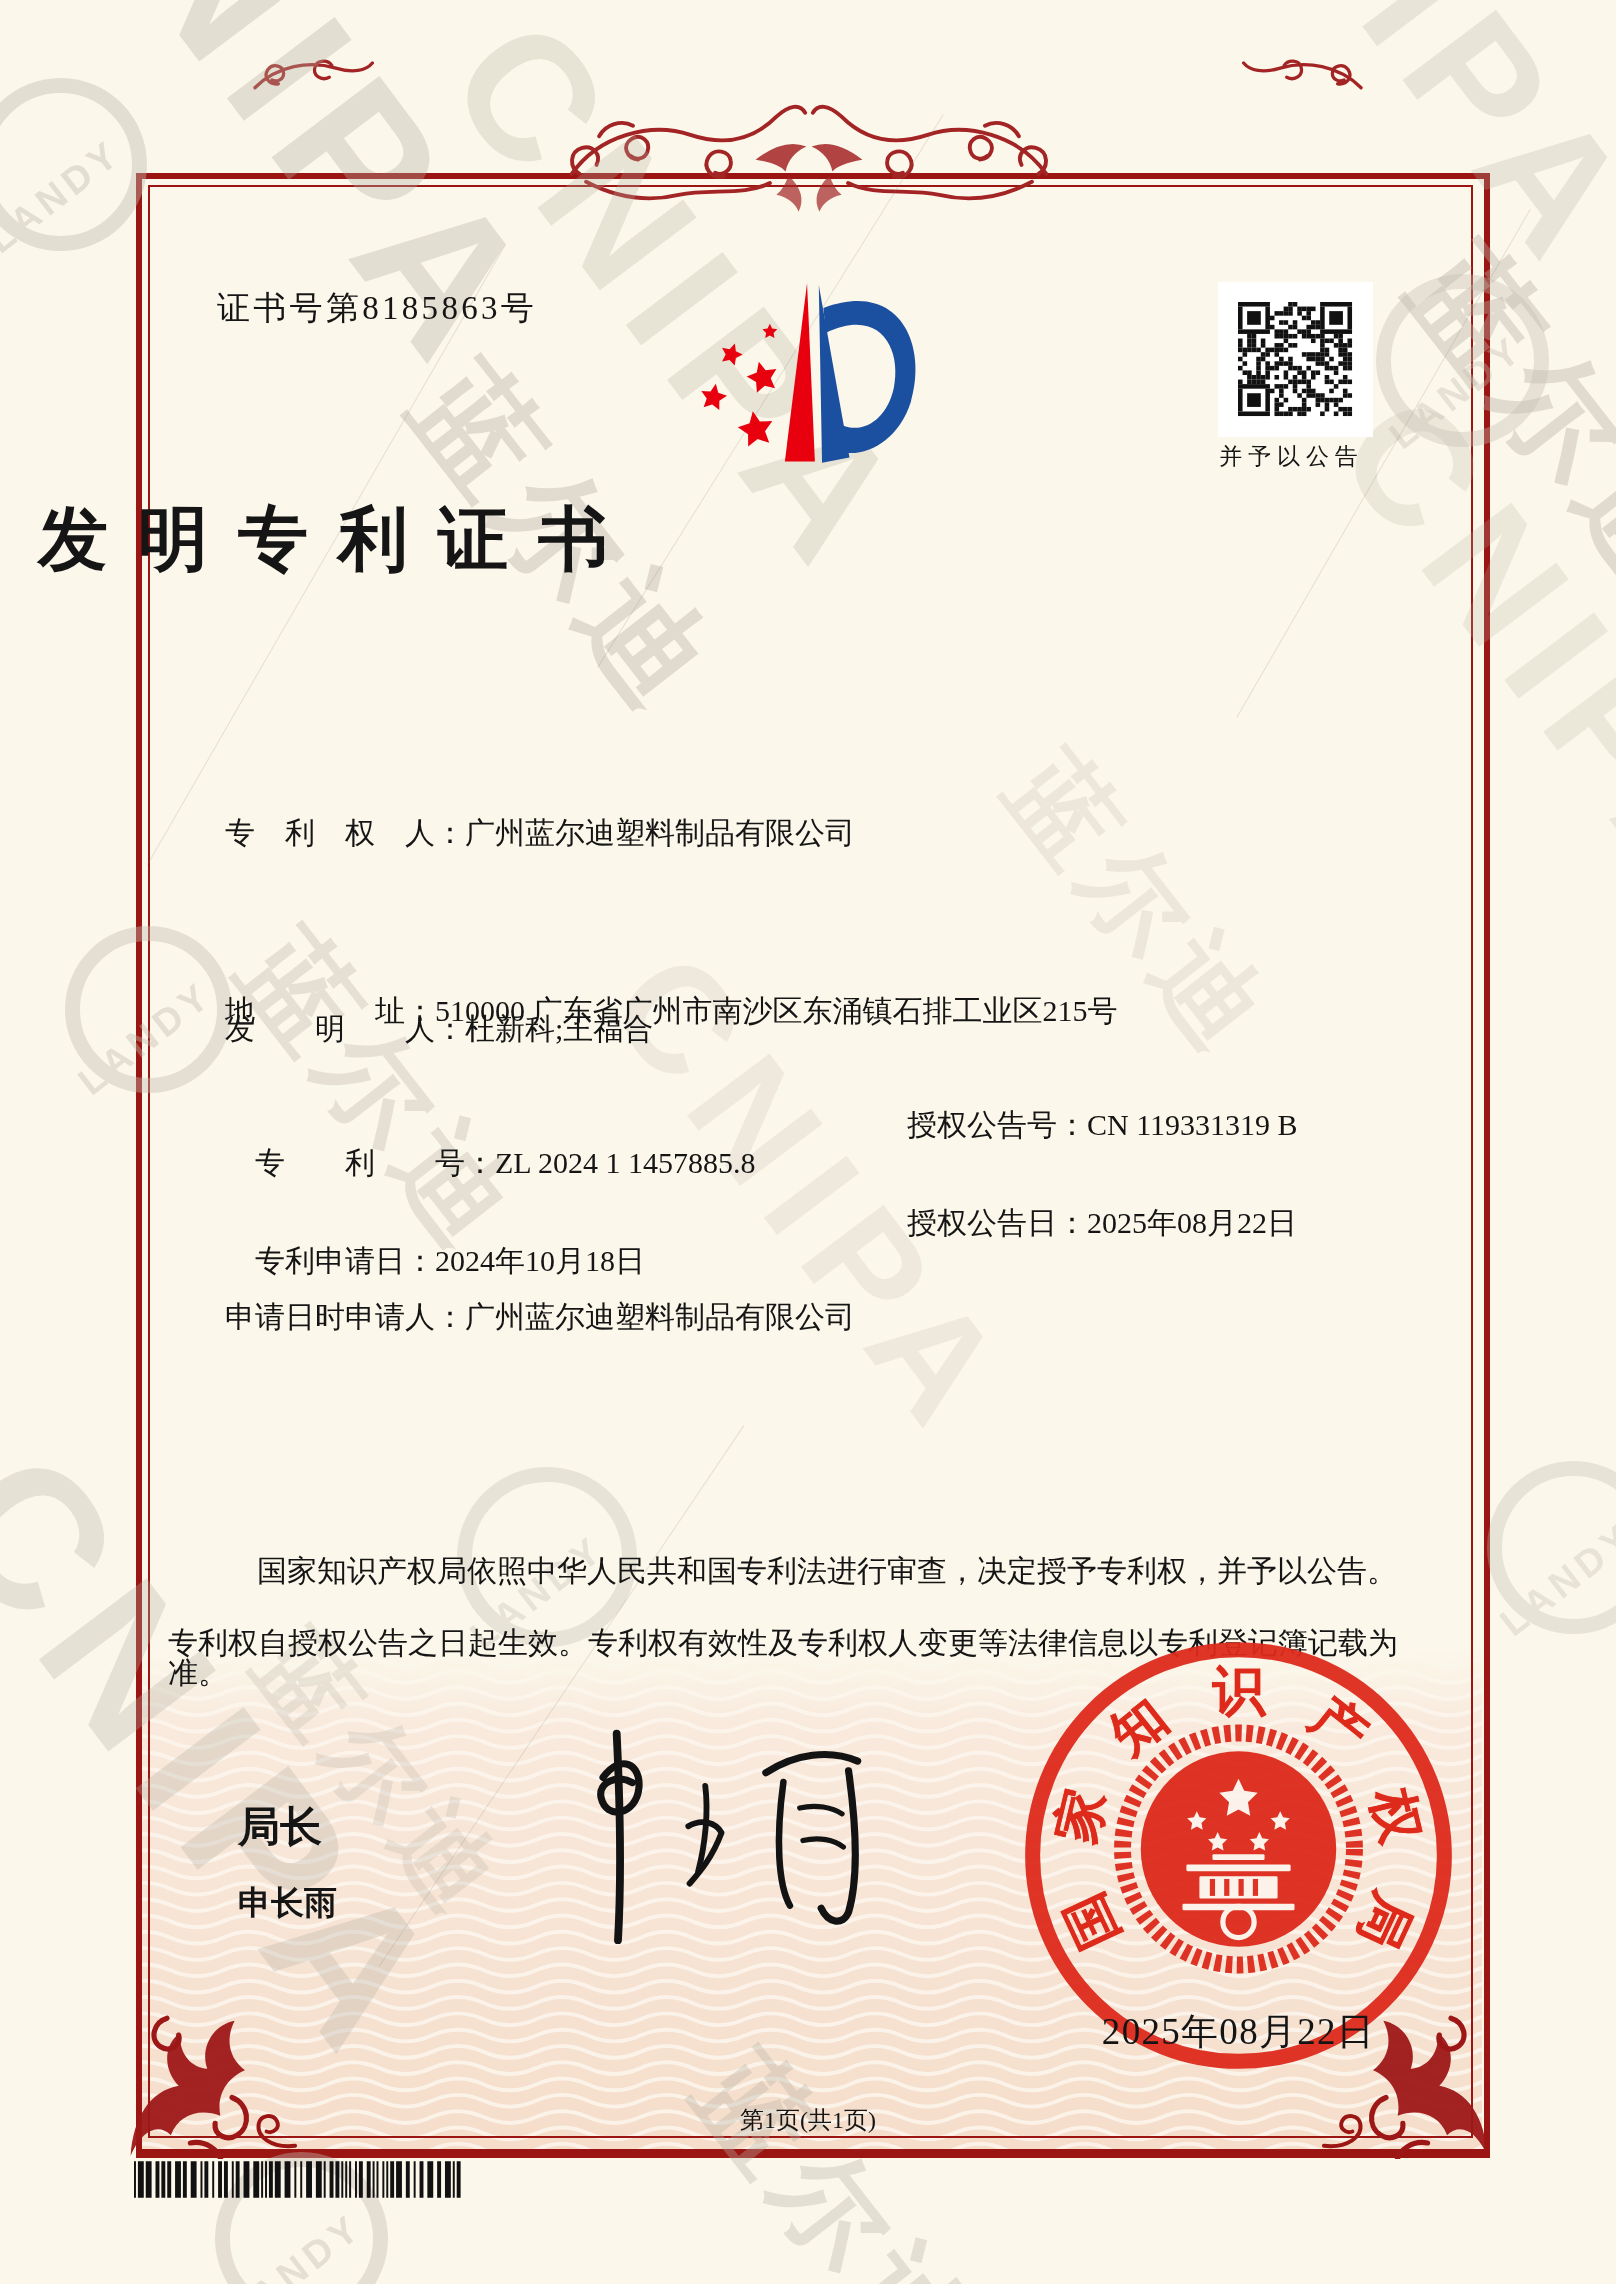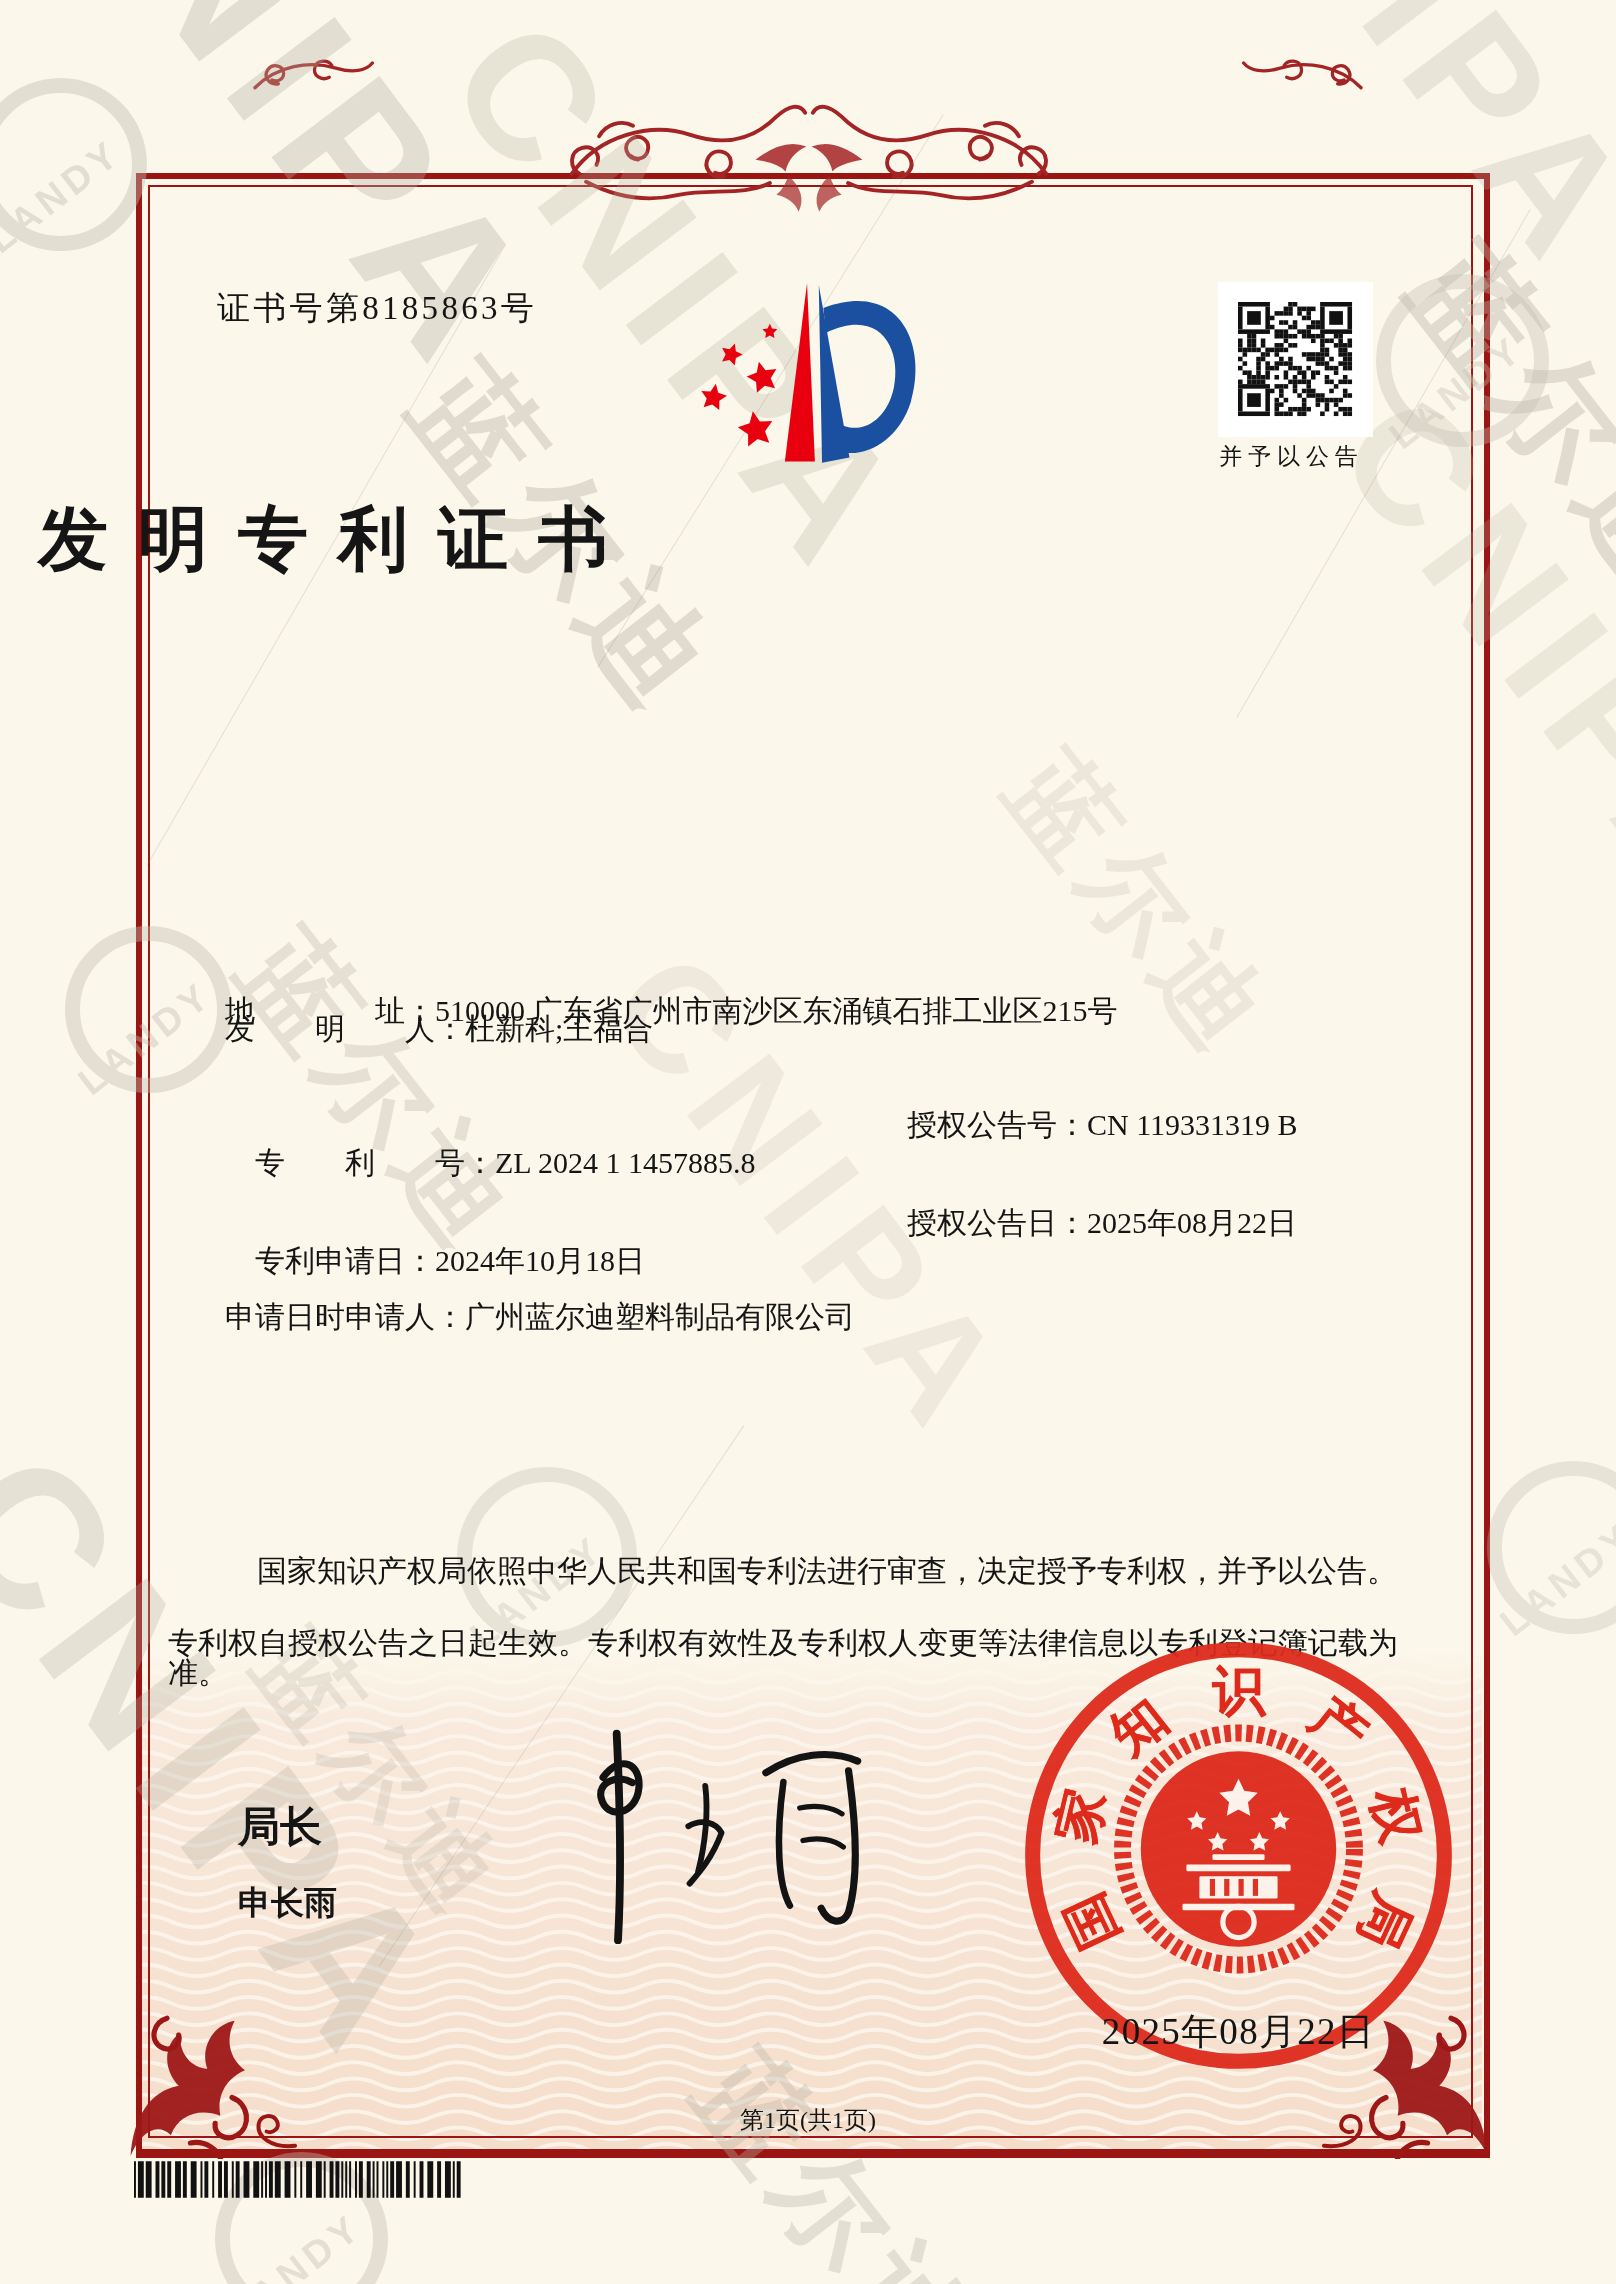--- a/index.html
+++ b/index.html
@@ -487,20 +487,21 @@
         <rect x="126" y="168" width="7" height="7" fill="#111"></rect>
         <rect x="147" y="168" width="7" height="7" fill="#111"></rect>
         <rect x="161" y="168" width="7" height="7" fill="#111"></rect>
         <rect x="168" y="168" width="7" height="7" fill="#111"></rect>
       </svg>
   </div>
   <div class="qr-label">并予以公告</div>
 
   <div class="title">发明专利证书</div>
 
+  <div class="row r2"><span>专　利　权　人：</span><span>广州蓝尔迪塑料制品有限公司</span></div>
   <div class="row r3"><span>地　　　　址：</span><span>510000 广东省广州市南沙区东涌镇石排工业区215号</span></div>
   <div class="row r4"><span>发　　明　　人：</span><span>杜新科;王福合</span></div>
   <div class="row r5">
     <span>专　　利　　号：</span><span>ZL 2024 1 1457885.8</span>
     <span class="col2"><span>授权公告号：</span><span>CN 119331319 B</span></span>
   </div>
   <div class="row r6">
     <span>专利申请日：</span><span>2024年10月18日</span>
     <span class="col2"><span>授权公告日：</span><span>2025年08月22日</span></span>
   </div>

